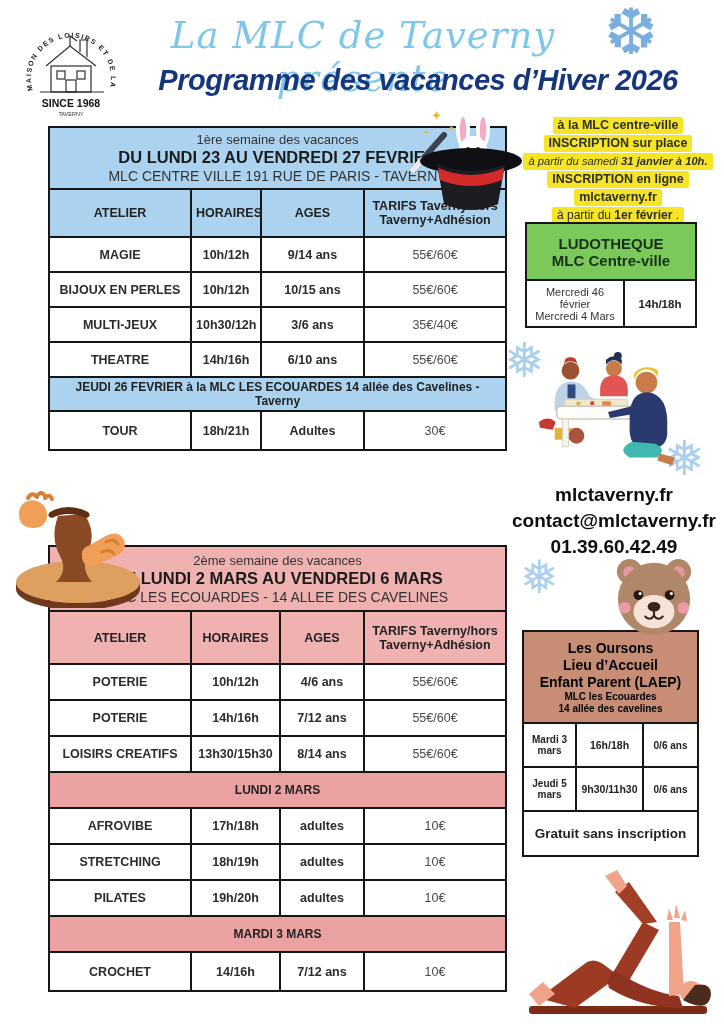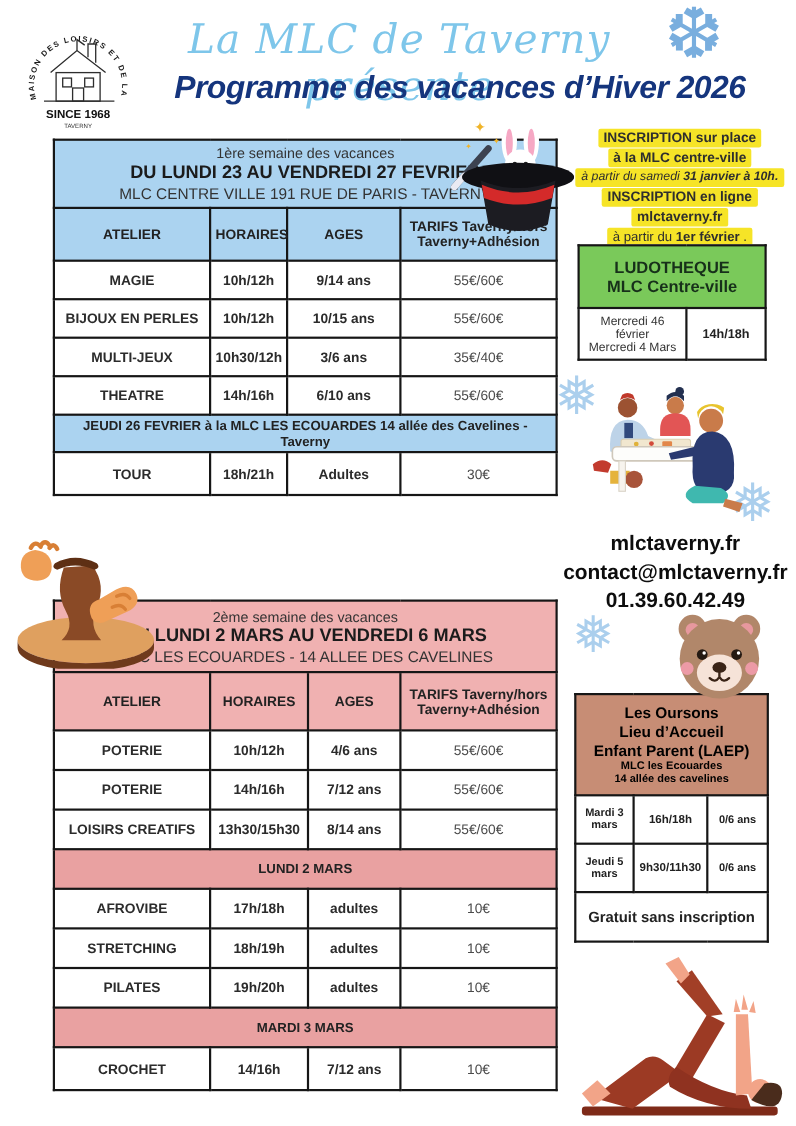--- a/index.html
+++ b/index.html
@@ -172,22 +172,22 @@
     <circle cx="69" cy="46" r="14" fill="#fff"></circle>
     <circle cx="64" cy="45" r="2" fill="#222"></circle>
     <circle cx="74" cy="45" r="2" fill="#222"></circle>
     <ellipse cx="67" cy="57" rx="51" ry="13" fill="#101014"></ellipse>
     <path d="M33 60 L40 100 Q67 112 94 100 L101 60 Q67 74 33 60 Z" fill="#1c1c22"></path>
     <path d="M34 64 Q67 78 100 64 L98 76 Q67 88 36 76 Z" fill="#d42a2a"></path>
   </svg>
 </div>
 
 <div class="abs insc">
+  <div class="iline"><span class="hl b">à la MLC centre-ville</span></div>
   <div class="iline"><span class="hl b">INSCRIPTION sur place</span></div>
-  <div class="iline"><span class="hl b">à la MLC centre-ville</span></div>
   <div class="iline small"><span class="hl"><span>à partir du samedi </span><b>31 janvier à 10h.</b></span></div>
   <div class="iline"><span class="hl b">INSCRIPTION en ligne</span></div>
   <div class="iline"><span class="hl b">mlctaverny.fr</span></div>
   <div class="iline"><span class="hl"><span>à partir du </span><b>1er février</b><span> .</span></span></div>
 </div>
 
 <table class="grid abs" style="left:525px; top:222px; width:170px;">
   <colgroup>
       <col style="width:98px">
       <col style="width:72px">

